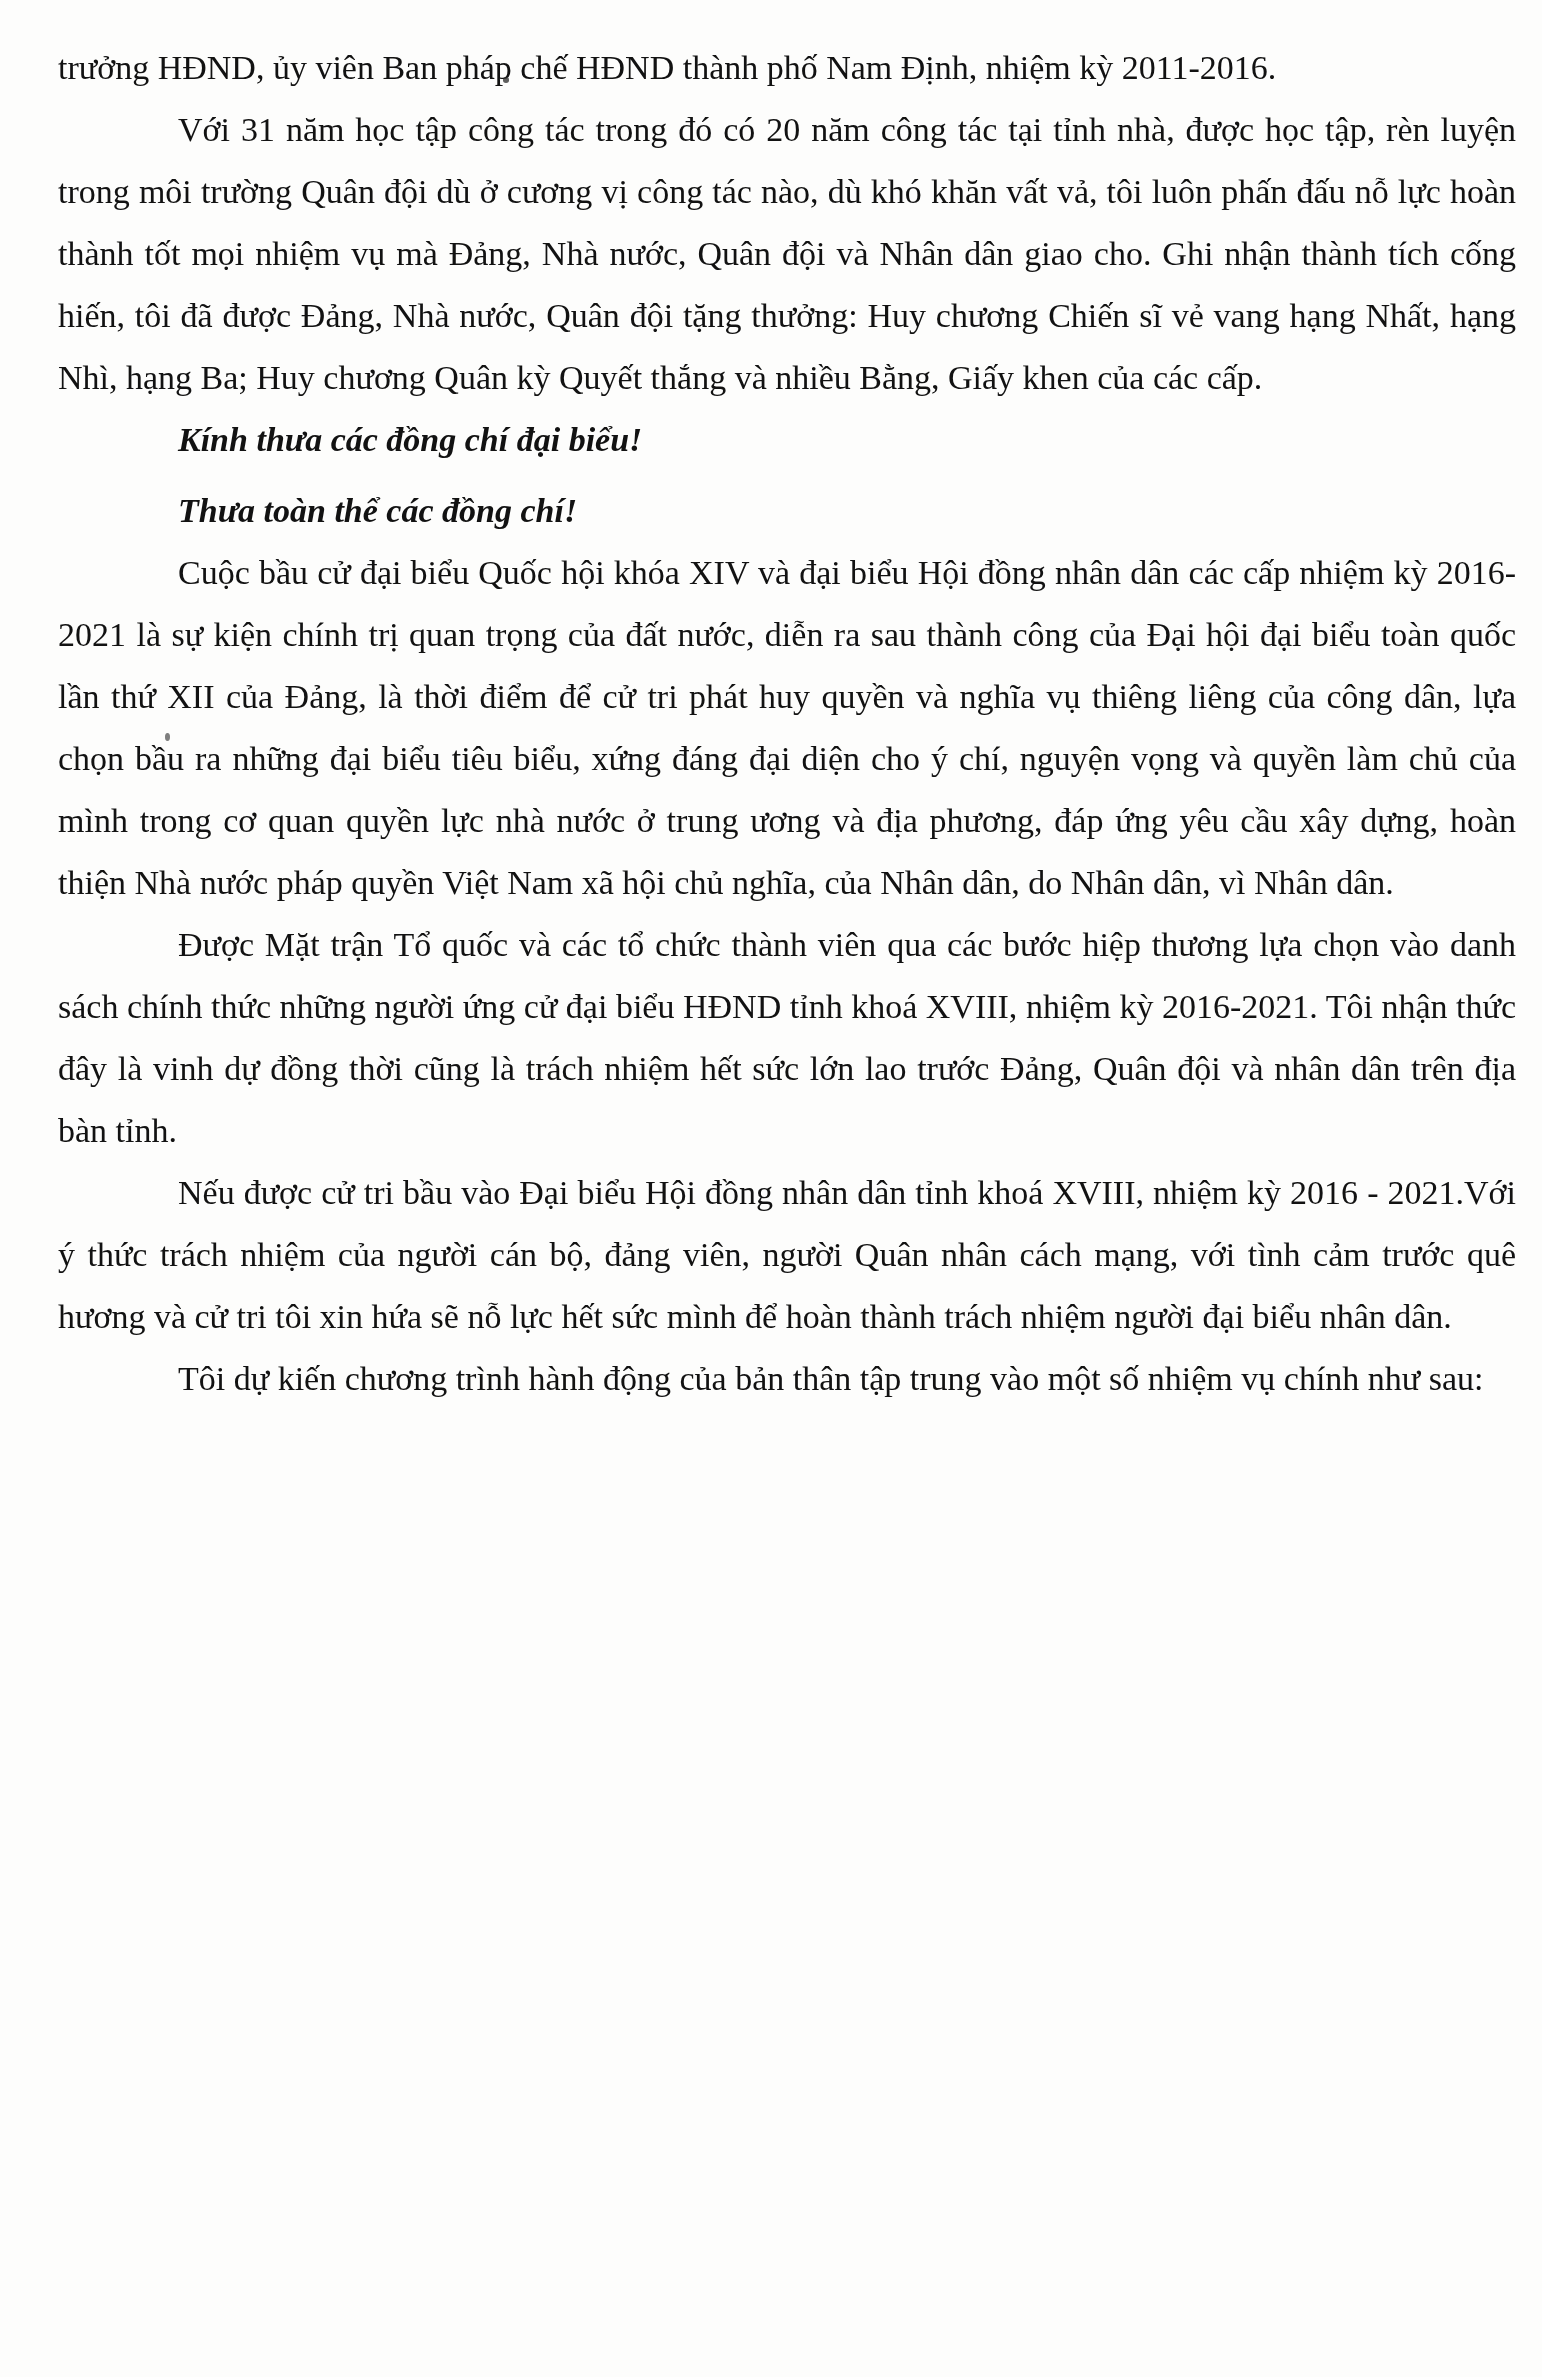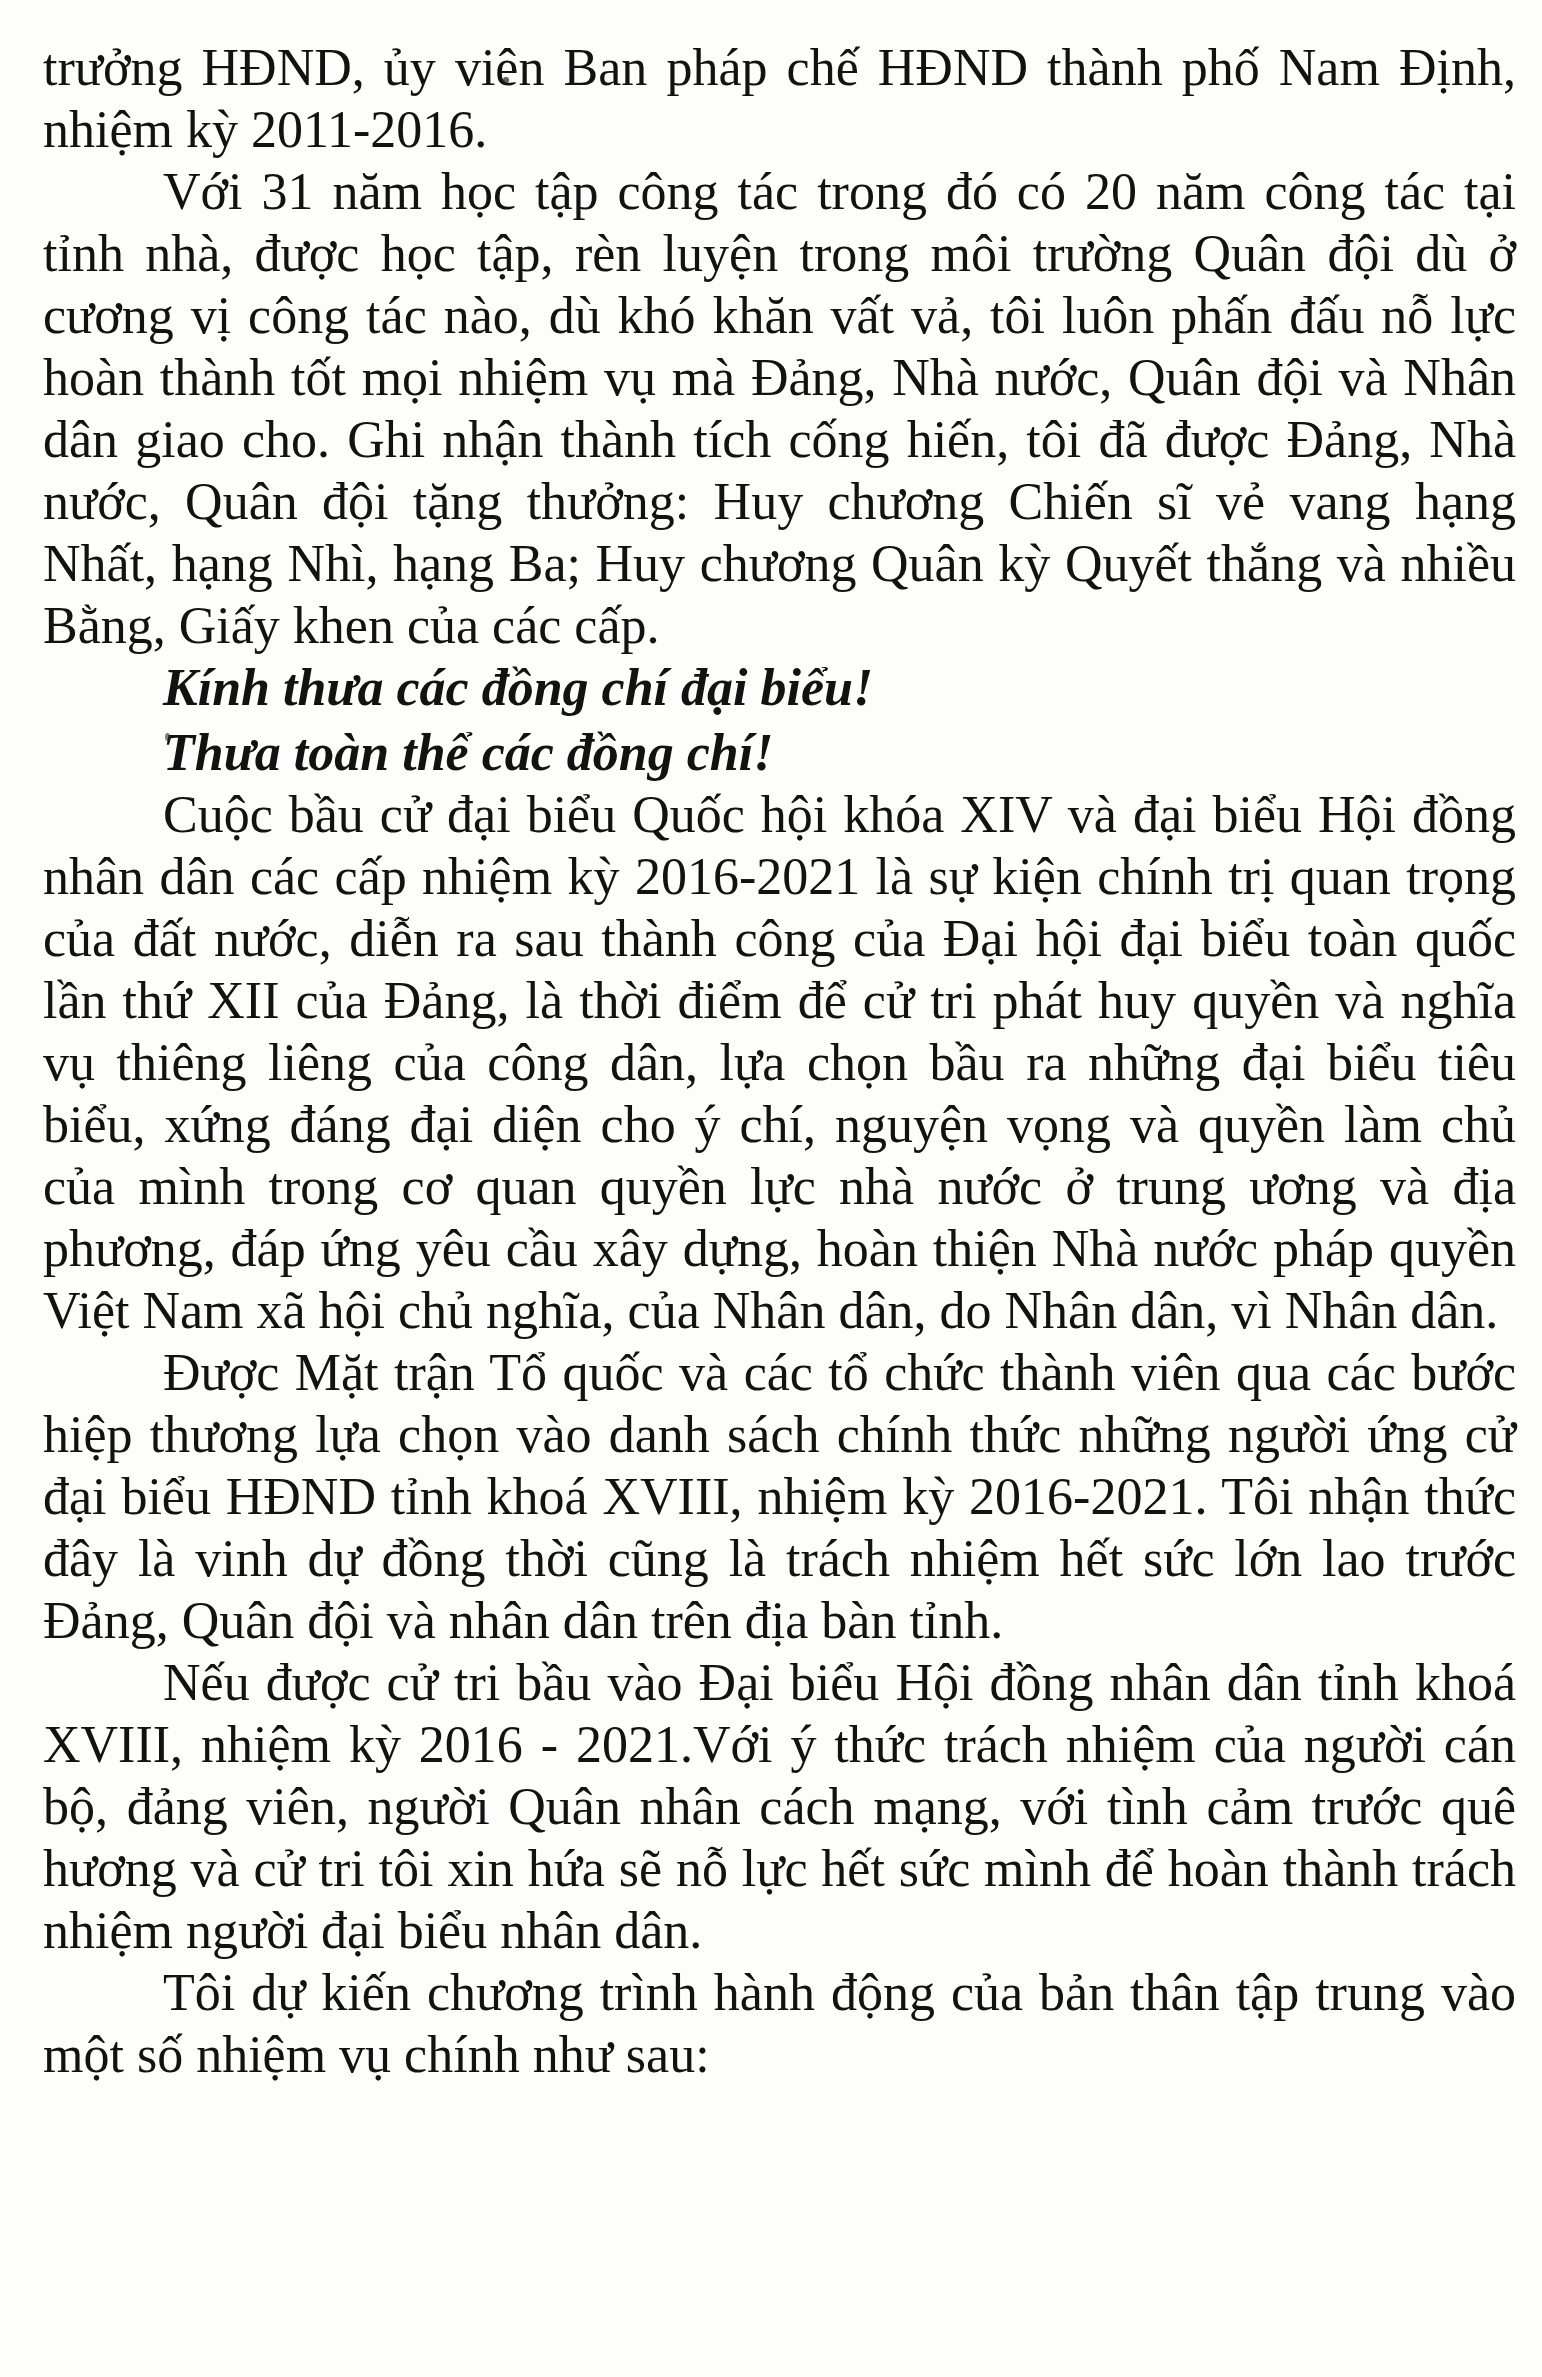--- a/index.html
+++ b/index.html
@@ -8,41 +8,41 @@
     background: #ffffff;
   }
   .page {
     position: relative;
     width: 1542px;
     height: 2377px;
     box-sizing: border-box;
     background: #fdfdfc;
     color: #121212;
     font-family: "Liberation Serif", "DejaVu Serif", serif;
-    font-size: 52px;
+    font-size: 34px;
     line-height: 62px;
-    padding: 37px 26px 0 43px;
+    padding: 37px 26px 0 58px;
     text-align: justify;
     overflow: hidden;
   }
   .page p { margin: 0; }
   .cont {                       
     text-indent: 0;
   }
   .para {
     margin-top: 14.5px;
     text-indent: 120px;
   }
   .salutation {
     margin-top: 21px;
     text-indent: 120px;
     font-weight: bold;
     font-style: italic;
   }
-  .salutation + .salutation { margin-top: 3px; }
+  .salutation + .salutation { margin-top: 9px; }
   .num-marker {
     font-weight: bold;
     font-style: normal;
     margin-right: 0.30em;
   }
   
   .speck {
     position: absolute;
     background: #2a2a2a;
     border-radius: 50%;

